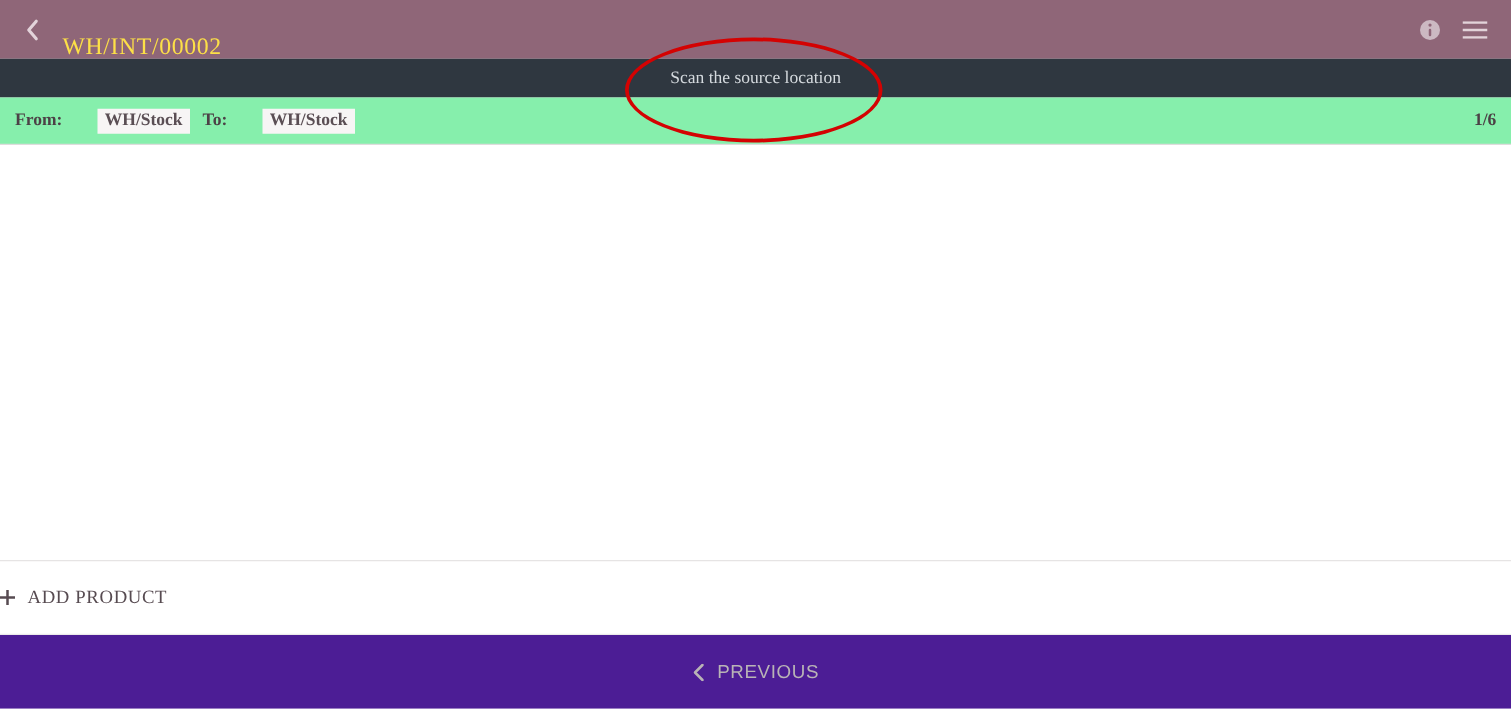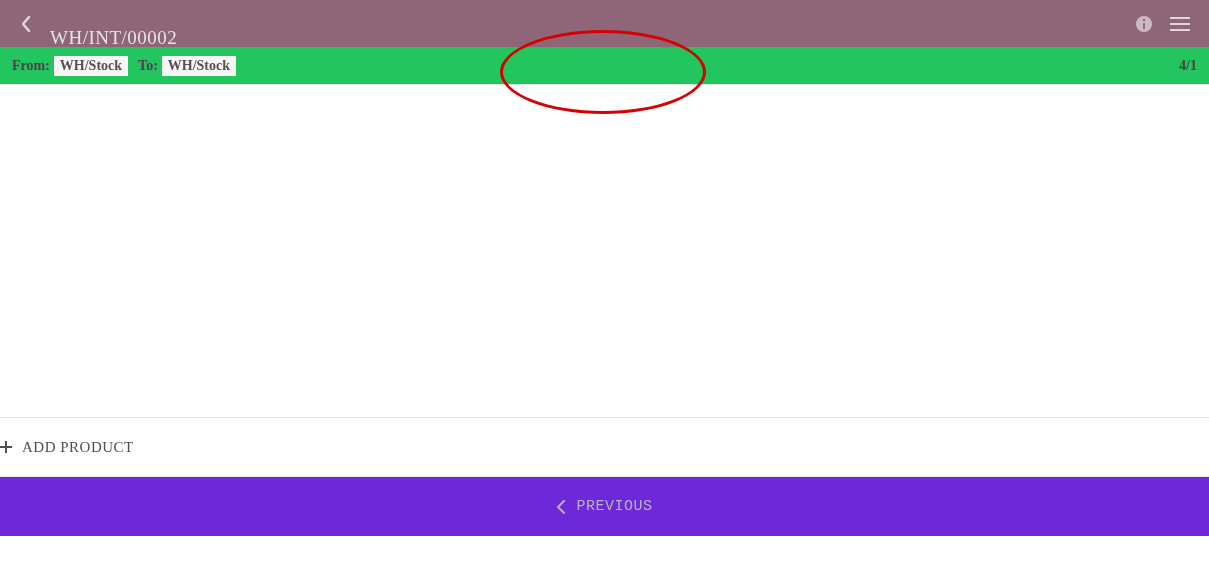--- a/index.html
+++ b/index.html
@@ -4,51 +4,51 @@
 <style>
   * { margin: 0; padding: 0; box-sizing: border-box; }
   html, body { width: 1209px; height: 567px; font-family: Georgia, "Times New Roman", serif; background:#ffffff; overflow:hidden; color:#222; }
   
   .topbar {
     width:100%; height:47px; background:#8f6678;
     display:flex; align-items:center; padding:0 14px; color:#f4ecef;
     font-family: Georgia, serif;
   }
   .topbar .back { width:24px; height:24px; display:flex; align-items:center; justify-content:center; cursor:pointer; margin-right:12px; color:#e3d3da;}
-  .topbar .title { font-size:19px; color:#e5e5e5; font-family: Georgia, serif; letter-spacing:0.5px;margin-top:28px;}
+  .topbar .title { font-size:19px; color:#fde047; font-family: Georgia, serif; letter-spacing:0.5px;margin-top:28px;}
   .topbar .spacer { flex:1; }
   .topbar .icon-btn { width:30px; height:30px; display:flex; align-items:center; justify-content:center; cursor:pointer; color:#e8dbe1; margin-left:6px;}
   
   .scanbar {
     width:100%; height:31px; background:#2f3740; color:#d5dade;
     display:flex; align-items:center; justify-content:center;
     font-size:14px; font-family: Georgia, serif;
   }
   
   .fromto {
-    width:100%; height:38px; background:#22c55e; border-bottom:1px solid #dedcdc;
+    width:100%; height:38px; background:#86efac; border-bottom:1px solid #dedcdc;
     display:flex; align-items:center; padding:0 12px;
     font-size:14px; color:#4c4146; font-family: Georgia, serif;
   }
   .fromto .lbl { font-weight:bold; margin-right:4px; }
-  .fromto .val { background:#f7f5f5; padding:2px 6px; margin-right:10px; font-weight:bold; color:#5a4e54;}
+  .fromto .val { background:#f7f5f5; padding:2px 6px; margin-right:10px; font-weight:bold; color:#5a4e54;margin-left:24px;}
   .fromto .pager { margin-left:auto; font-weight:bold; color:#4c4146; }
   
   .content { width:100%; height:332px; background:#ffffff; }
   
   .addbar {
     width:100%; height:60px; background:#ffffff; border-top:1px solid #e6e4e4; border-bottom:1px solid #eceaea;
     display:flex; align-items:center; justify-content:flex-start; cursor:pointer;
     color:#574b51; font-size:15px; font-family: Georgia, serif; letter-spacing:0.5px;
   }
   .addbar .plus { margin-right:10px; font-weight:bold; }
   
   .footer {
-    width:100%; height:59px; background:#6d28d9; display:flex;
-    color:#b9b4b6; font-size:15px; font-family: Liberation Mono, monospace; letter-spacing:0.5px;
+    width:100%; height:59px; background:#4c1d95; display:flex;
+    color:#b9b4b6; font-size:15px; font-family: Liberation Sans, sans-serif; letter-spacing:0.5px;
   }
   .footer .half {
     flex:1; display:flex; align-items:center; justify-content:center; cursor:pointer;
   }
   .footer .half + .half { border-left:1px solid #e0dedf; }
   .footer .ficon { margin-right:10px; display:flex; align-items:center; }
   
   .annot {
     position:absolute; border:3px solid #d40202; border-radius:50%;
     pointer-events:none;
@@ -78,27 +78,30 @@
     </div>
     <div class="icon-btn">
       <svg width="20" height="14" viewBox="0 0 20 14">
         <rect x="0" y="0" width="20" height="2" fill="#e3d3da"></rect>
         <rect x="0" y="6" width="20" height="2" fill="#e3d3da"></rect>
         <rect x="0" y="12" width="20" height="2" fill="#e3d3da"></rect>
       </svg>
     </div>
   </div>
 
+  <div class="scanbar">
+    <span>Scan the source location</span>
+  </div>
 
   <div class="fromto">
     <span class="lbl">From:</span>
     <span class="val">WH/Stock</span>
     <span class="lbl">To:</span>
     <span class="val">WH/Stock</span>
-    <span class="pager">4/1</span>
+    <span class="pager">1/6</span>
   </div>
 
   <div class="content"></div>
 
   <div class="addbar">
     <span class="plus">
       <svg width="12" height="12" viewBox="0 0 12 12">
         <rect x="5" y="0" width="2" height="12" fill="#574b51"></rect>
         <rect x="0" y="5" width="12" height="2" fill="#574b51"></rect>
       </svg>

